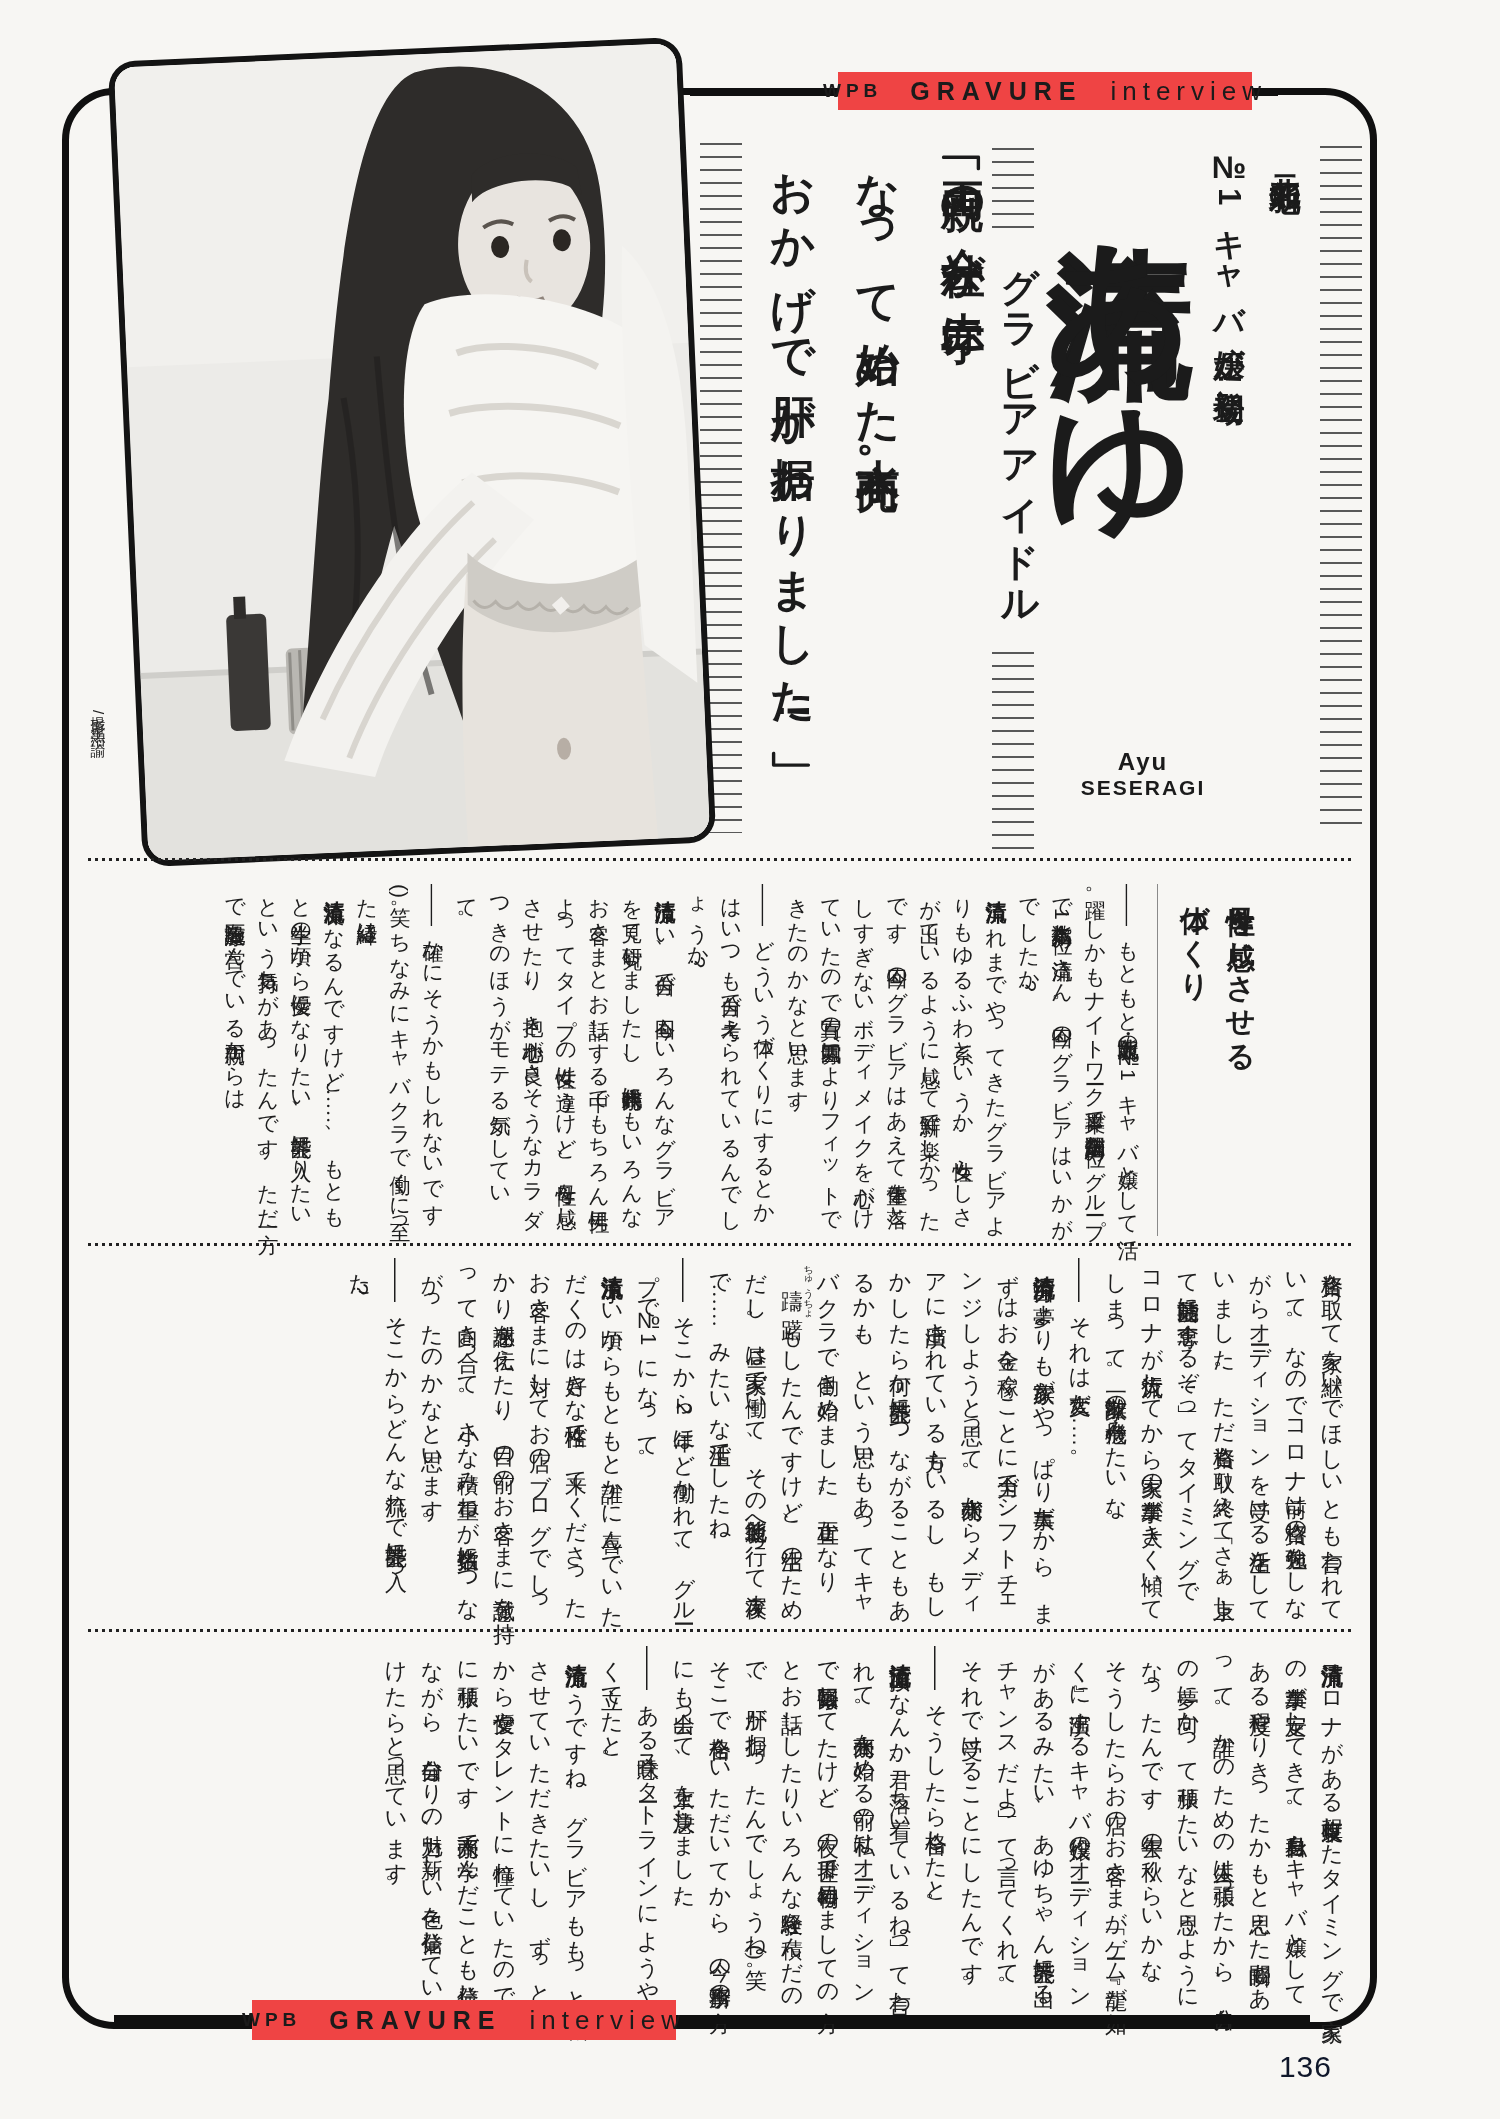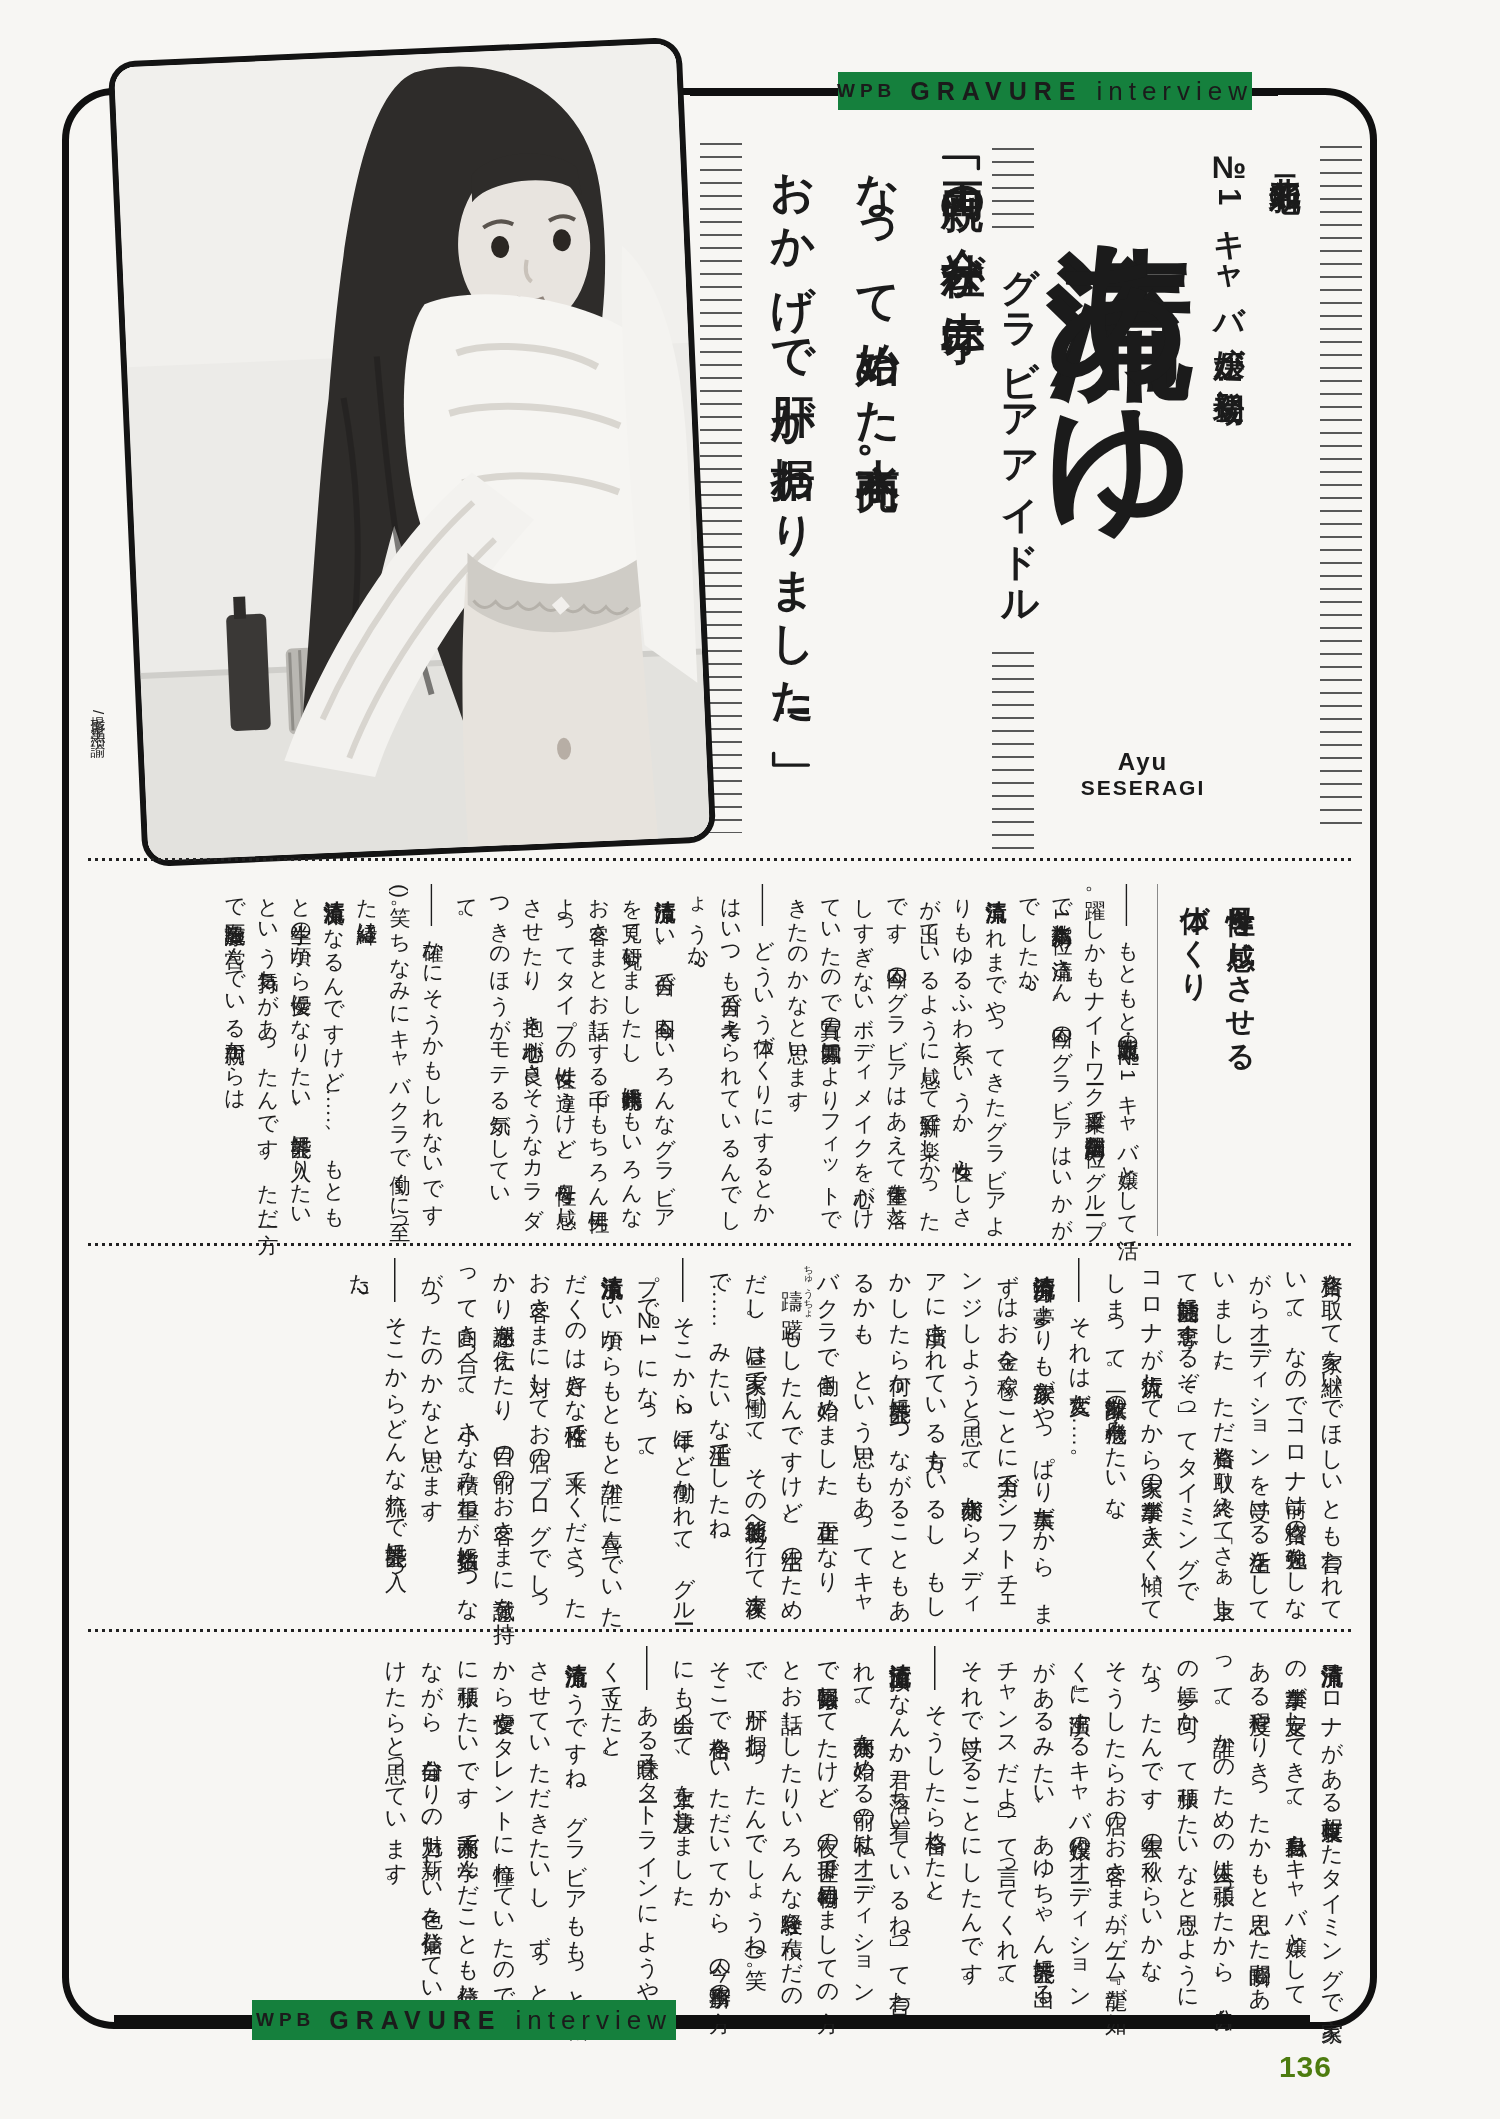--- a/index.html
+++ b/index.html
@@ -15,22 +15,22 @@
   
   .frame{
     left:62px;top:88px;width:1301px;height:1927px;
     border:7px solid #101010;border-radius:52px;
     background:transparent;
   }
   .bar{background:#101010;}
 
   
   .strip{
-    background:#15803d;display:flex;align-items:center;justify-content:center;
-    gap:14px;white-space:nowrap;
+    background:#ef4444;display:flex;align-items:center;justify-content:center;
+    gap:28px;white-space:nowrap;
   }
   .wpb{font-size:19px;font-weight:bold;letter-spacing:5px;}
   .grav{font-size:25px;font-weight:900;letter-spacing:7px;}
   .intv{font-size:26px;font-weight:500;letter-spacing:6px;}
 
   
   .hatch{
     background:repeating-linear-gradient(to bottom,#585858 0 2px,transparent 2px 13px);
     width:42px;
   }
@@ -72,21 +72,21 @@
   #band3{left:88px;top:1646px;width:1262px;height:358px;}
   .sec-head{
     font-size:29px;font-weight:900;line-height:46px;letter-spacing:1px;
     padding-left:14px;margin-left:12px;border-left:1px solid #8a8a8a;
     font-family:"Liberation Sans",sans-serif;
   }
   .dotline{
     height:3px;width:1264px;
     background:repeating-linear-gradient(to right,#222 0 3px,transparent 3px 7px);
   }
-  .pageno{font-size:30px;font-weight:700;color:#4d7c0f;letter-spacing:1px;}
+  .pageno{font-size:30px;font-weight:400;color:#0f172a;letter-spacing:1px;}
 </style>
 </head>
 <body>
 
 <div class="abs frame"></div>
 
 <div class="abs bar" style="left:690px;top:89px;width:152px;height:7px;"></div>
 <div class="abs bar" style="left:1248px;top:89px;width:30px;height:7px;"></div>
 
 <div class="abs strip" style="left:838px;top:72px;width:414px;height:38px;">

